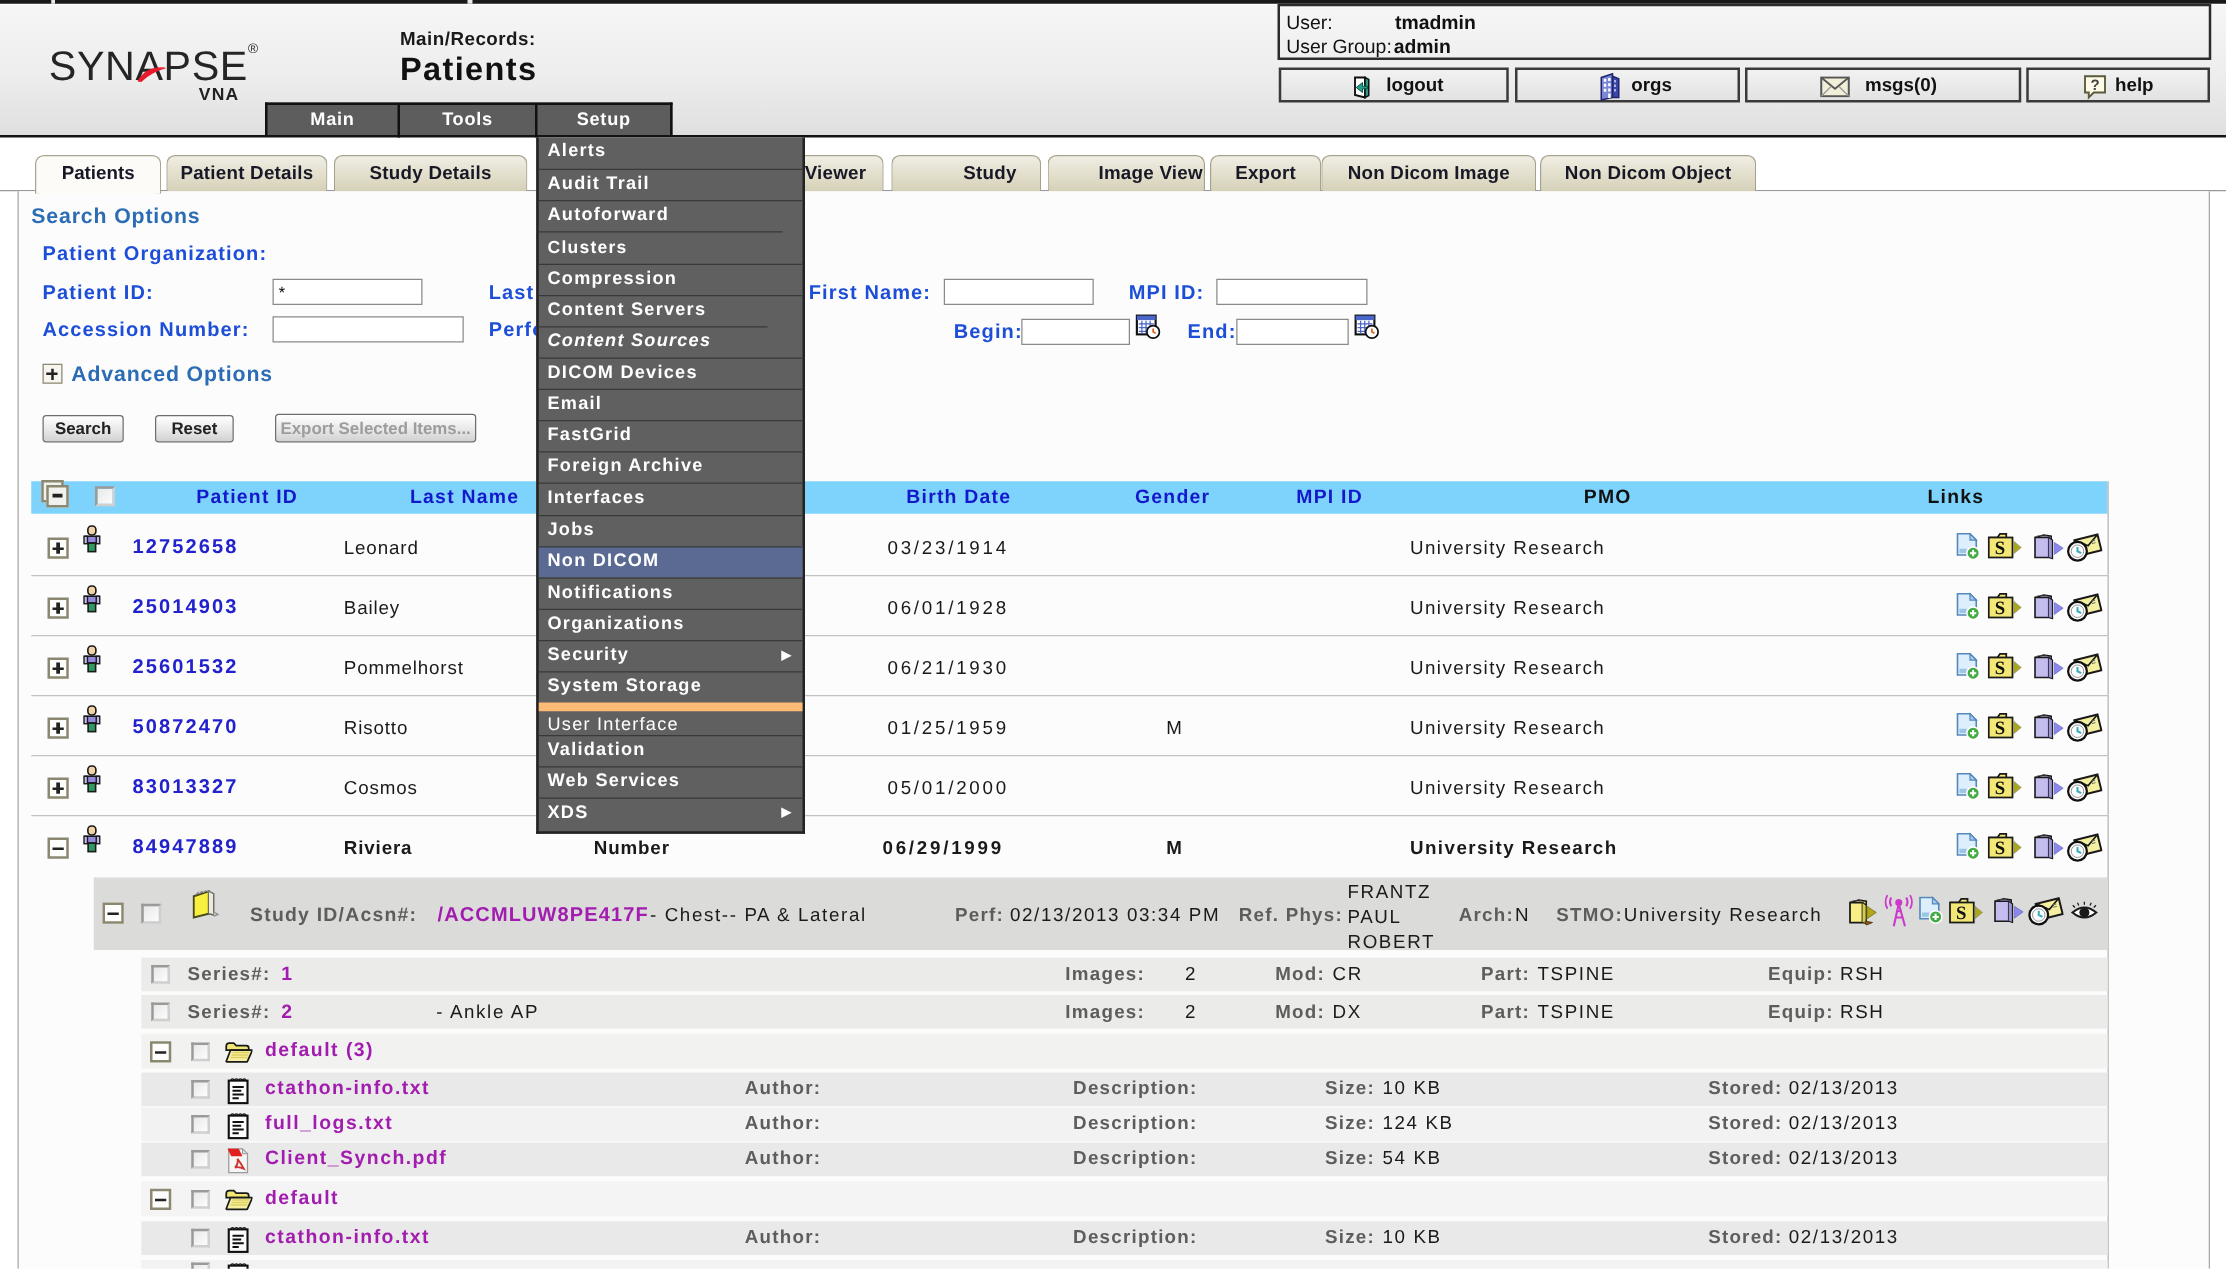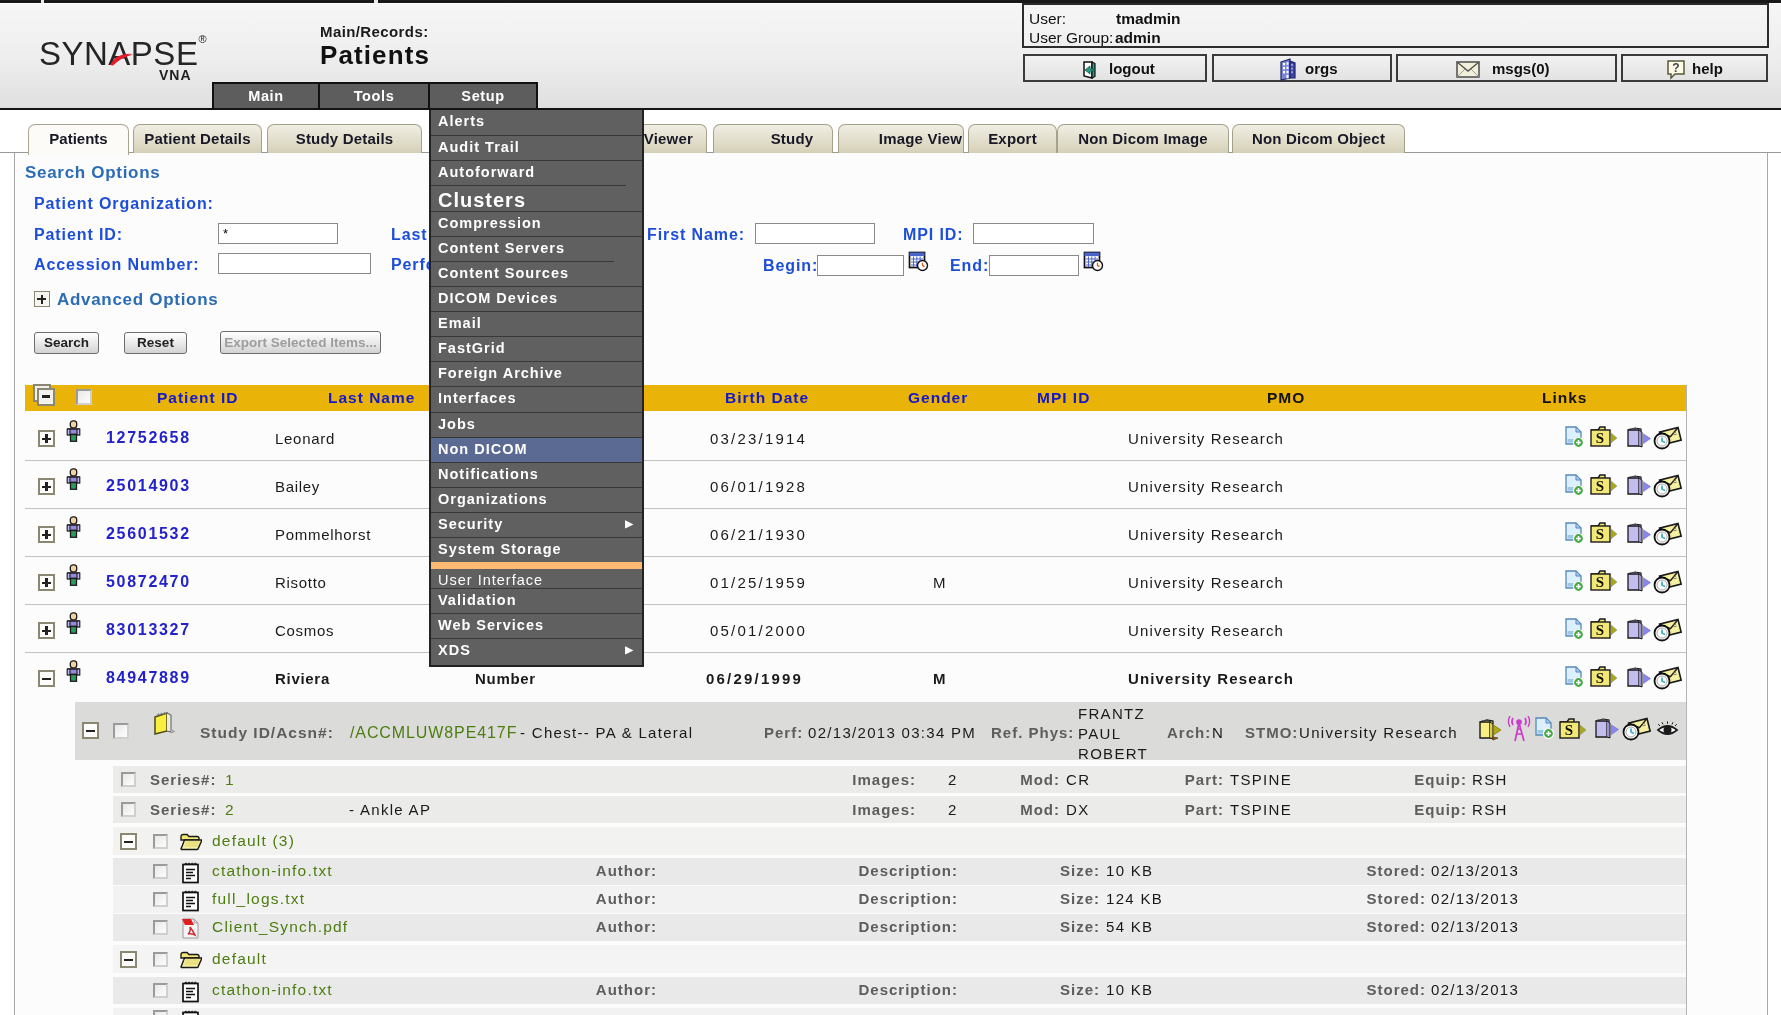--- a/index.html
+++ b/index.html
@@ -22,37 +22,37 @@
 .tab{position:absolute;top:124px;height:29px;background:linear-gradient(#f0eee4,#dcd8c2 75%,#d4d0b8);border:1px solid #a5a18a;border-bottom:none;border-radius:7px 7px 0 0;box-sizing:border-box;color:#181826;font-weight:bold;font-size:15px;text-align:center;line-height:28px;letter-spacing:0.2px;}
 #tabline{left:0;top:152px;width:1781px;height:1px;background:#999;}
 #tabactive{left:28px;top:124px;width:101px;height:31px;background:#fcfbf7;border:1px solid #a9a590;border-bottom:none;border-radius:7px 7px 0 0;box-sizing:border-box;color:#181826;font-weight:bold;font-size:15px;text-align:center;line-height:28px;z-index:3;}
 
 #content{left:14px;top:153px;width:1754px;height:862px;background:#fcfcfc;border-left:1px solid #a8a8a8;border-right:1px solid #a8a8a8;box-sizing:border-box;}
 .inp{position:absolute;background:#fff;border:1px solid #8a8a8a;box-sizing:border-box;height:21px;font-size:13px;padding:2px 4px;}
 .sbtn{position:absolute;border:1px solid #6d6d6d;border-radius:3px;box-sizing:border-box;background:linear-gradient(#ffffff,#e8e8e8 55%,#d2d2d2);font-size:13.5px;font-weight:bold;color:#222;text-align:center;}
 .lbl{position:absolute;font-weight:bold;font-size:16px;color:#1d4ed8;letter-spacing:0.9px;}
 .hblue{position:absolute;font-weight:bold;font-size:17px;color:#2b6cb5;letter-spacing:0.7px;}
 
-#thead{left:25px;top:385px;width:1661px;height:26px;background:#eab308;}
+#thead{left:25px;top:385px;width:1661px;height:26px;background:#7dd3fc;}
 .th{position:absolute;top:4px;font-size:15.5px;font-weight:bold;color:#1418cb;letter-spacing:1px;}
 .thb{position:absolute;top:4px;font-size:15.5px;font-weight:bold;color:#111;letter-spacing:1px;}
 .rowline{position:absolute;left:25px;width:1661px;height:1px;background:#c2c2c2;}
 .pid{position:absolute;font-size:16px;font-weight:bold;color:#2222cc;letter-spacing:1.7px;}
 .pname{position:absolute;font-size:15px;color:#1a1a1a;letter-spacing:0.7px;}
 .bdate{position:absolute;font-size:15px;color:#1a1a1a;letter-spacing:2.2px;}
 .pmo{position:absolute;font-size:15px;color:#1a1a1a;letter-spacing:1.15px;}
 
 .pbox{position:absolute;width:17px;height:17px;background:#fdfdfb;border:2px solid #8c8770;box-sizing:border-box;}
 .pbox:before{content:"";position:absolute;left:2px;top:5.5px;width:9px;height:2.5px;background:#222;}
 .pbox.plus:after{content:"";position:absolute;left:5.2px;top:2.2px;width:2.5px;height:9px;background:#222;}
 .cb{position:absolute;width:15px;height:15px;border:2px solid #9a9a9a;border-right-color:#cfcfcf;border-bottom-color:#cfcfcf;background:linear-gradient(135deg,#e8e8e8,#fdfdfd);box-sizing:border-box;}
 .stripe{position:absolute;left:113px;width:1573px;}
 .slbl{position:absolute;font-size:15px;font-weight:bold;color:#5d5d5d;letter-spacing:1px;}
 .sval{position:absolute;font-size:15px;color:#1a1a1a;letter-spacing:1.3px;}
-.fname{position:absolute;font-size:15.5px;font-weight:normal;color:#4d7c0f;letter-spacing:1.2px;}
+.fname{position:absolute;font-size:15.5px;font-weight:bold;color:#a21caf;letter-spacing:1.2px;}
 </style>
 </head>
 <body>
 <div class="ab" id="topbar"></div>
 <div class="ab" style="left:41px;top:0;width:3px;height:3px;background:#e8e8e8;"></div>
 <div class="ab" style="left:374px;top:0;width:4px;height:3px;background:#e8e8e8;"></div>
 <div class="ab" id="header"></div>
 <div class="ab" id="logo">SYNAPSE<span style="font-size:11px;vertical-align:22px;">®</span></div>
 <svg class="ab" style="left:109px;top:51px;" width="26" height="15" viewBox="0 0 26 15">
     <path d="M1 14 Q 8 1 24 3 Q 12 4 4 14 Z" fill="#e8192c"></path>
@@ -646,30 +646,30 @@
 <div class="ab" id="menu" style="left:429px;top:110px;width:215px;height:557px;background:#606060;border:2px solid #232323;border-top:none;box-sizing:border-box;z-index:9;">
     <div style="position:absolute;left:0;top:0px;width:211px;height:25px;box-sizing:border-box;color:#fff;font-weight:bold;font-size:14.5px;letter-spacing:1px;">
       <span style="position:absolute;left:7px;top:3px;">Alerts</span>
     </div>
 <div style="position:absolute;left:0;top:25px;width:211px;height:25px;border-top:1px solid #383838;box-sizing:border-box;color:#fff;font-weight:bold;font-size:14.5px;letter-spacing:1px;">
       <span style="position:absolute;left:7px;top:3px;">Audit Trail</span>
     </div>
 <div style="position:absolute;left:0;top:50px;width:211px;height:25px;border-top:1px solid #383838;box-sizing:border-box;color:#fff;font-weight:bold;font-size:14.5px;letter-spacing:1px;">
       <span style="position:absolute;left:7px;top:3px;">Autoforward</span>
     </div>
-<div style="position:absolute;left:0;top:75px;width:195px;height:26px;border-top:1px solid #383838;box-sizing:border-box;color:#fff;font-weight:bold;font-size:20px;letter-spacing:1px;">
+<div style="position:absolute;left:0;top:75px;width:195px;height:26px;border-top:1px solid #383838;box-sizing:border-box;color:#fff;font-weight:bold;font-size:14px;letter-spacing:1px;">
       <span style="position:absolute;left:7px;top:3px;">Clusters</span>
     </div>
 <div style="position:absolute;left:0;top:101px;width:211px;height:25px;border-top:1px solid #383838;box-sizing:border-box;color:#fff;font-weight:bold;font-size:14.5px;letter-spacing:1px;">
       <span style="position:absolute;left:7px;top:3px;">Compression</span>
     </div>
 <div style="position:absolute;left:0;top:126px;width:211px;height:25px;border-top:1px solid #383838;box-sizing:border-box;color:#fff;font-weight:bold;font-size:14.5px;letter-spacing:1px;">
       <span style="position:absolute;left:7px;top:3px;">Content Servers</span>
     </div>
-<div style="position:absolute;left:0;top:151px;width:183px;height:25px;border-top:1px solid #383838;box-sizing:border-box;color:#fff;font-weight:bold;font-size:14.5px;letter-spacing:1px;">
+<div style="position:absolute;left:0;top:151px;width:183px;height:25px;border-top:1px solid #383838;box-sizing:border-box;color:#fff;font-weight:bold;font-size:14.5px;letter-spacing:1px;font-style:italic;">
       <span style="position:absolute;left:7px;top:3px;">Content Sources</span>
     </div>
 <div style="position:absolute;left:0;top:176px;width:211px;height:25px;border-top:1px solid #383838;box-sizing:border-box;color:#fff;font-weight:bold;font-size:14.5px;letter-spacing:1px;">
       <span style="position:absolute;left:7px;top:3px;">DICOM Devices</span>
     </div>
 <div style="position:absolute;left:0;top:201px;width:211px;height:25px;border-top:1px solid #383838;box-sizing:border-box;color:#fff;font-weight:bold;font-size:14.5px;letter-spacing:1px;">
       <span style="position:absolute;left:7px;top:3px;">Email</span>
     </div>
 <div style="position:absolute;left:0;top:226px;width:211px;height:25px;border-top:1px solid #383838;box-sizing:border-box;color:#fff;font-weight:bold;font-size:14.5px;letter-spacing:1px;">
       <span style="position:absolute;left:7px;top:3px;">FastGrid</span>

